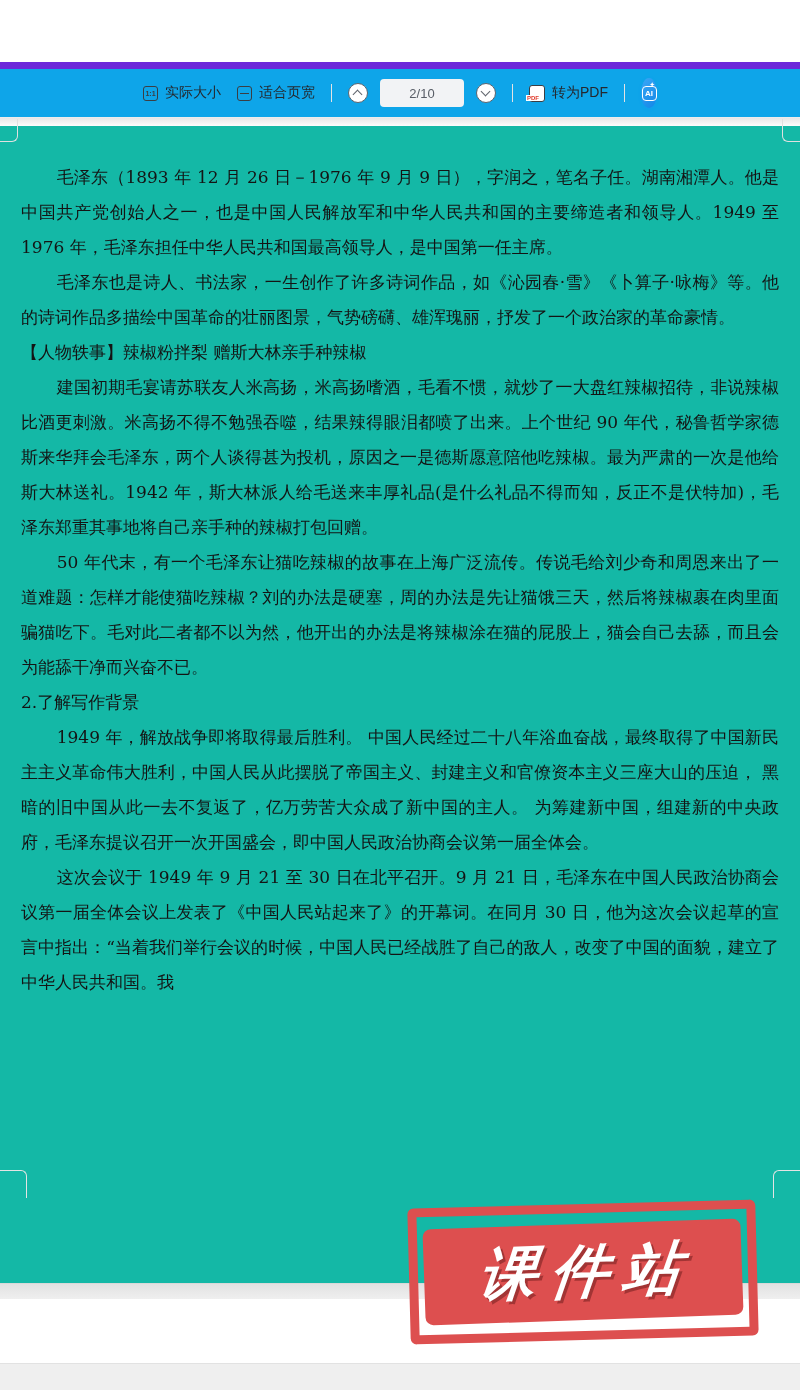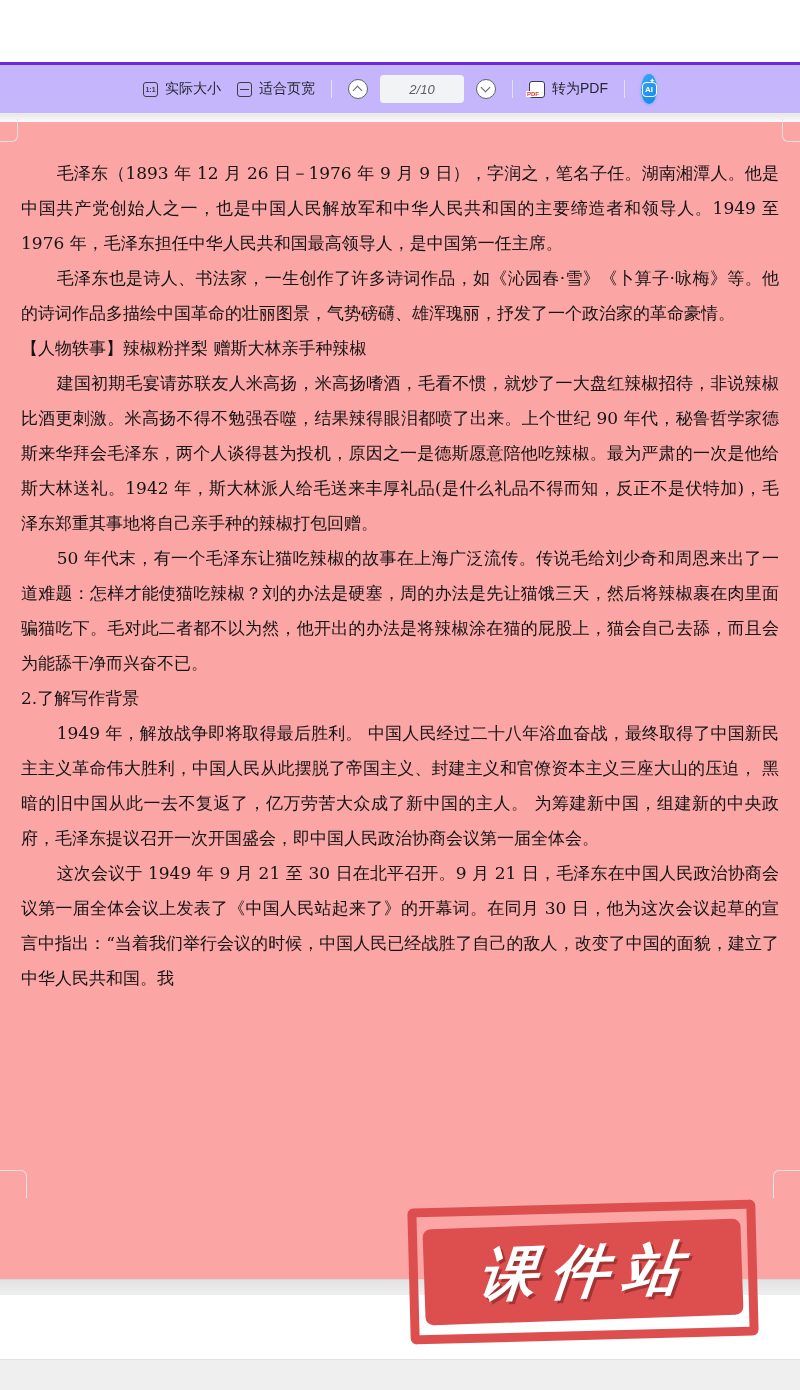--- a/index.html
+++ b/index.html
@@ -6,56 +6,56 @@
   body{
     width:800px;height:1390px;position:relative;overflow:hidden;
     background:#ffffff;
     font-family:"Liberation Sans","DejaVu Sans",sans-serif;
   }
   
   .topbar{height:62px;background:#ffffff;}
 
   
   .toolbar{
-    height:48px;background:#c4b5fd;
-    border-top:3px solid #6d28d9;border-bottom:1px solid #ececec;
+    height:48px;background:#0ea5e9;
+    border-top:7px solid #6d28d9;border-bottom:1px solid #ececec;
     display:flex;align-items:center;justify-content:center;gap:16px;
   }
   .tb-item{display:flex;align-items:center;gap:7px;color:#25282e;font-size:14px;cursor:pointer;}
   .icon-box{
     width:15px;height:15px;border:1.3px solid #3b3e43;border-radius:3px;
     display:flex;align-items:center;justify-content:center;
     font-size:7px;font-weight:bold;color:#3b3e43;box-sizing:border-box;line-height:1;
   }
   .fit-line{width:9px;height:0;border-top:1.3px solid #3b3e43;}
   .tb-divider{width:1px;height:18px;background:#e3e3e3;}
   .circle-btn{width:20px;height:20px;border:1.4px solid #5f646c;border-radius:50%;position:relative;box-sizing:border-box;cursor:pointer;background:#fff;}
   .circle-btn i{content:"";position:absolute;width:6px;height:6px;border-left:1.4px solid #5f646c;border-top:1.4px solid #5f646c;left:5px;}
   .circle-btn.up i{transform:rotate(45deg);top:7px;}
   .circle-btn.down i{transform:rotate(225deg);top:4px;}
   .page-pill{
     width:84px;height:28px;background:#f2f3f5;border-radius:4px;
     display:flex;align-items:center;justify-content:center;
-    font-size:13px;color:#585d66;margin:4px -4px;font-style:italic;
+    font-size:13px;color:#585d66;margin:4px -4px;
   }
   .pdf-icon{width:16px;height:17px;border:1.3px solid #3b3e43;border-radius:3px;position:relative;box-sizing:border-box;background:#fff;}
   .pdf-badge{position:absolute;left:-4px;bottom:0px;background:#ffffff;color:#e03a2b;font-size:6px;font-weight:bold;line-height:1;padding:0 1px;}
   .ai-btn{
     width:16px;height:30px;border-radius:50%;
     background:linear-gradient(135deg,#3ba7f6,#1287e7);
     display:flex;align-items:center;justify-content:center;position:relative;
     box-shadow:0 1px 3px rgba(24,144,255,.35);cursor:pointer;
   }
   .ai-inner{width:15px;height:15px;border:1.3px solid #ffffff;border-radius:4px;color:#ffffff;
     font-size:8px;font-weight:bold;display:flex;align-items:center;justify-content:center;box-sizing:border-box;}
   .ai-spark{position:absolute;top:3px;right:2px;color:#ffffff;font-size:7px;line-height:1;}
   .toolbar-shadow{height:8px;background:linear-gradient(#e7e7e7,#fcfcfc);}
 
   
-  .page2{background:#fca5a5;height:1157px;box-sizing:border-box;padding:34px 21px 0;position:relative;}
+  .page2{background:#14b8a6;height:1157px;box-sizing:border-box;padding:34px 21px 0;position:relative;}
   .doc{font-family:"DejaVu Serif","Liberation Serif",serif;font-size:17px;line-height:35px;color:#141414;text-align:justify;}
   .doc p{margin:0;text-indent:2.1em;}
   .doc p.hline{text-indent:0;}
   .doc .bold{font-weight:normal;}
   .gap-band{height:16px;background:linear-gradient(#e2e2e2,#efefef);border-top:1px solid #d9d9d9;box-sizing:border-box;}
   .page3{height:64px;background:#ffffff;}
   .footer-band{height:33px;background:#efefef;border-top:1px solid #e2e2e2;box-sizing:border-box;}
 
   
   .notch{position:absolute;z-index:3;}

